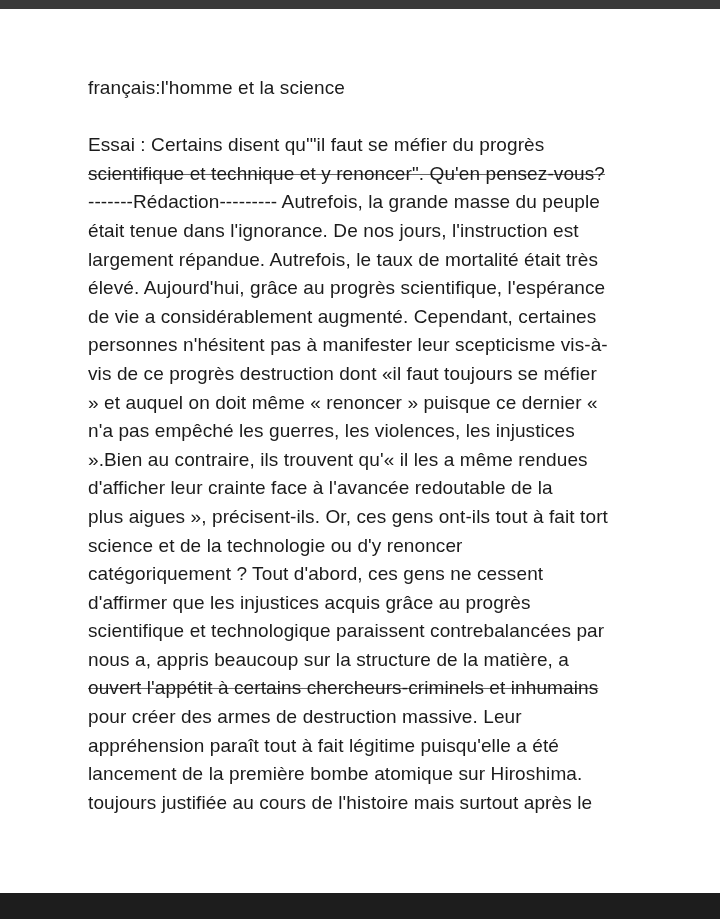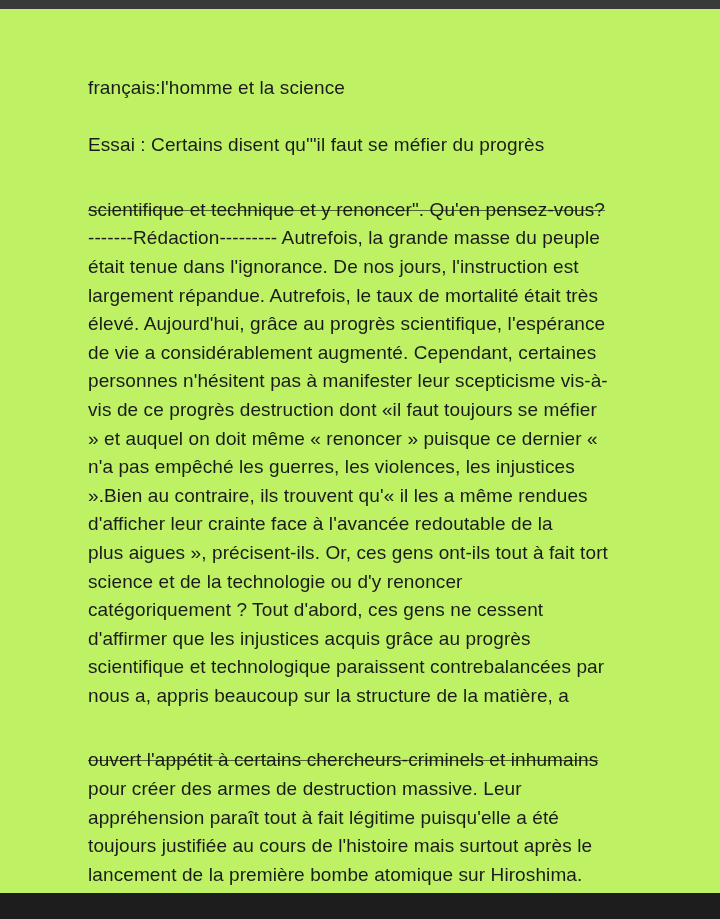--- a/index.html
+++ b/index.html
@@ -5,21 +5,21 @@
   html, body {
     margin: 0;
     padding: 0;
     background: #e9e9e9;
   }
   .page {
     position: relative;
     width: 720px;
     height: 919px;
     margin: 0 auto;
-    background: #bef264;
+    background: #ffffff;
     overflow: hidden;
     font-family: "Liberation Sans", "DejaVu Sans", sans-serif;
   }
   .edge-bar-top {
     position: absolute;
     top: 0;
     left: 0;
     width: 100%;
     height: 9px;
     background: #3a3a3a;
@@ -50,21 +50,20 @@
     letter-spacing: 0.1px;
   }
   .essay-line {
     line-height: 28.6px;
     white-space: nowrap;
   }
   .essay-line.strike {
     text-decoration: line-through;
     text-decoration-thickness: 1px;
     text-decoration-color: rgba(20, 20, 20, 0.65);
-    margin-top: 36px;
   }
 </style>
 </head>
 <body>
 
 <div class="page">
   <div class="edge-bar-top"></div>
 
   <div class="content">
     <div class="doc-title">français:l'homme et la science</div>
@@ -85,19 +84,19 @@
         <div class="essay-line">d'afficher leur crainte face à l'avancée redoutable de la</div>
         <div class="essay-line">plus aigues », précisent-ils. Or, ces gens ont-ils tout à fait tort</div>
         <div class="essay-line">science et de la technologie ou d'y renoncer</div>
         <div class="essay-line">catégoriquement ? Tout d'abord, ces gens ne cessent</div>
         <div class="essay-line">d'affirmer que les injustices acquis grâce au progrès</div>
         <div class="essay-line">scientifique et technologique paraissent contrebalancées par</div>
         <div class="essay-line">nous a, appris beaucoup sur la structure de la matière, a</div>
         <div class="essay-line strike">ouvert l'appétit à certains chercheurs-criminels et inhumains</div>
         <div class="essay-line">pour créer des armes de destruction massive. Leur</div>
         <div class="essay-line">appréhension paraît tout à fait légitime puisqu'elle a été</div>
+        <div class="essay-line">lancement de la première bombe atomique sur Hiroshima.</div>
         <div class="essay-line">toujours justifiée au cours de l'histoire mais surtout après le</div>
-        <div class="essay-line">lancement de la première bombe atomique sur Hiroshima.</div>
       </div>
   </div>
 
   <div class="edge-bar-bottom"></div>
 </div>
 
 </body></html>

